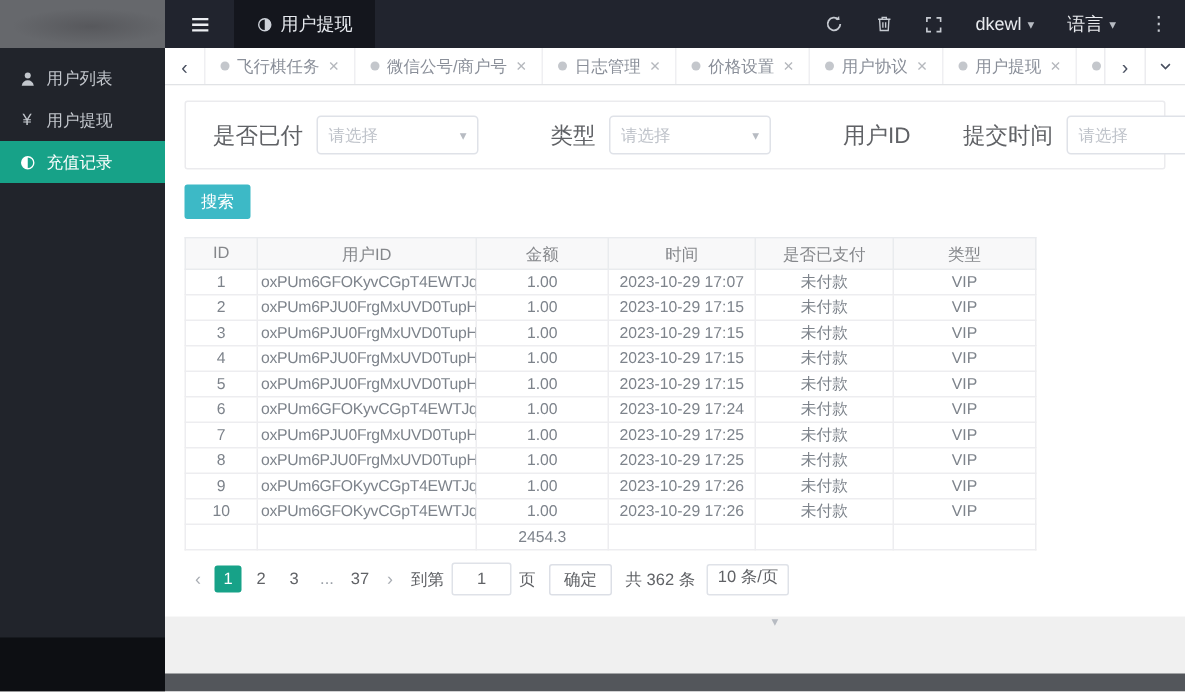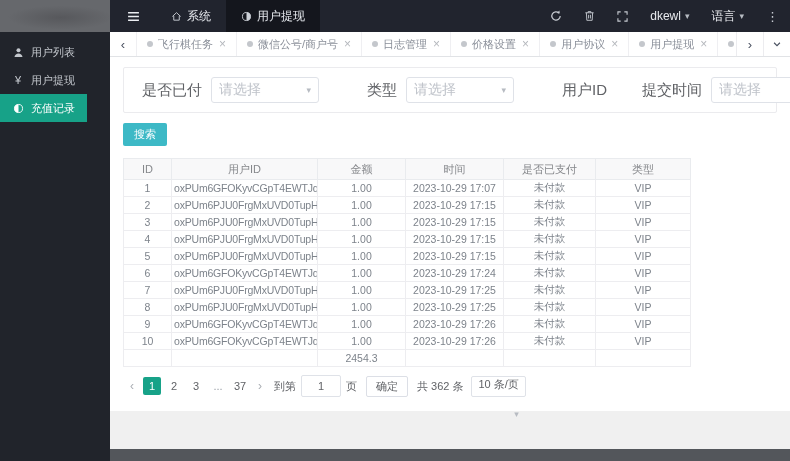--- a/index.html
+++ b/index.html
@@ -17,25 +17,25 @@
   .nav-item.active{background:#14161d;}
   .nav-ic{display:flex;align-items:center;color:#cdd1d8;}
   .nav-right{margin-left:auto;display:flex;align-items:center;height:100%;color:#cfd3da;font-size:12px;}
   .nav-ic-btn{padding:0 11px;display:flex;align-items:center;height:100%;cursor:pointer;color:#c6cad1;}
   .nav-drop{padding:0 11px;display:flex;align-items:center;gap:4px;height:100%;cursor:pointer;color:#e8eaee;}
   .caret{font-size:9px;color:#b7bbc2;line-height:1;}
   .dots{font-size:13px;color:#c6cad1;}
 
   
   .main-row{flex:1;display:flex;min-height:0;}
-  .sidebar{width:110px;flex:0 0 110px;background:#21242b;display:flex;flex-direction:row;}
+  .sidebar{width:110px;flex:0 0 110px;background:#21242b;display:flex;flex-direction:column;}
   .side-items{padding-top:6px;}
   .side-item{height:28px;display:flex;align-items:center;gap:7px;padding:0 12px;
     color:#c3c7cd;font-size:11px;cursor:pointer;}
-  .side-item.active{background:#17a288;color:#fff;justify-content:center;}
+  .side-item.active{background:#17a288;color:#fff;}
   .side-ic{display:flex;align-items:center;justify-content:center;width:12px;font-size:11px;}
   .side-filler{flex:1;}
   .side-bottom{height:36px;background:#0d0f13;}
 
   .content-col{flex:1;display:flex;flex-direction:column;min-width:0;}
 
   
   .tabbar{height:24px;flex:0 0 24px;background:#fff;border-bottom:1px solid #e1e3e6;
     display:flex;align-items:center;font-size:11px;color:#8a8f99;}
   .tab-nav{width:26px;height:100%;display:flex;align-items:center;justify-content:center;
@@ -49,21 +49,21 @@
 
   
   .page{flex:1;background:#f0f0f0;min-height:0;}
   .card{background:#fff;padding:10px 13px 14px 13px;}
   .filter-box{border:1px solid #ebebee;border-radius:2px;padding:9px 18px;
     display:flex;align-items:center;}
   .f-group{display:flex;align-items:center;}
   .f-label{font-size:15px;color:#606266;margin-right:9px;white-space:nowrap;text-align:center;}
   .f-select{width:92px;height:24px;border:1px solid #dfe2e8;border-radius:3px;background:#fff;
     display:flex;align-items:center;justify-content:space-between;padding:0 7px;cursor:pointer;}
-  .f-ph{font-size:14px;color:#bfc3ca;}
+  .f-ph{font-size:11px;color:#bfc3ca;}
   .f-input{width:82px;height:22px;border:1px solid #dfe2e8;border-radius:3px;
     font-size:11px;color:#606266;padding:0 7px;outline:none;}
   .f-input::placeholder{color:#bfc3ca;}
   .g2{margin-left:48px;} .g3{margin-left:48px;} .g4{margin-left:26px;}
 
   .search-btn{margin:10px 0 0 0;background:#3db9c6;color:#fff;border:none;border-radius:2px;
     font-size:11px;padding:4px 11px;cursor:pointer;font-family:inherit;}
 
   
   .data-table{border-collapse:collapse;margin-top:12px;table-layout:fixed;width:567px;}
@@ -101,28 +101,20 @@
 <div class="app">
 
   <header class="navbar">
     <div class="logo"></div>
     <div class="menu-btn">
       <svg width="13" height="13" viewBox="0 0 12 12">
           <path d="M1 2.5h10M1 6h10M1 9.5h10" stroke="currentColor" stroke-width="1.4" fill="none"></path>
         </svg>
     </div>
     <nav class="nav-menu" id="nav-menu">
-        <div class="nav-item">
-          <span class="nav-ic">
-            <svg width="11" height="11" viewBox="0 0 12 12">
-              <path d="M1.5 6L6 1.8 10.5 6M3 5.3V10h6V5.3" fill="none" stroke="currentColor"></path>
-            </svg>
-          </span>
-          <span>系统</span>
-        </div>
         <div class="nav-item active">
           <span class="nav-ic">
             <svg width="11" height="11" viewBox="0 0 12 12">
               <circle cx="6" cy="6" r="4.4" fill="none" stroke="currentColor"></circle>
               <path d="M6 1.6a4.4 4.4 0 0 1 0 8.8z" fill="currentColor"></path>
             </svg>
           </span>
           <span>用户提现</span>
         </div>
       </nav>

